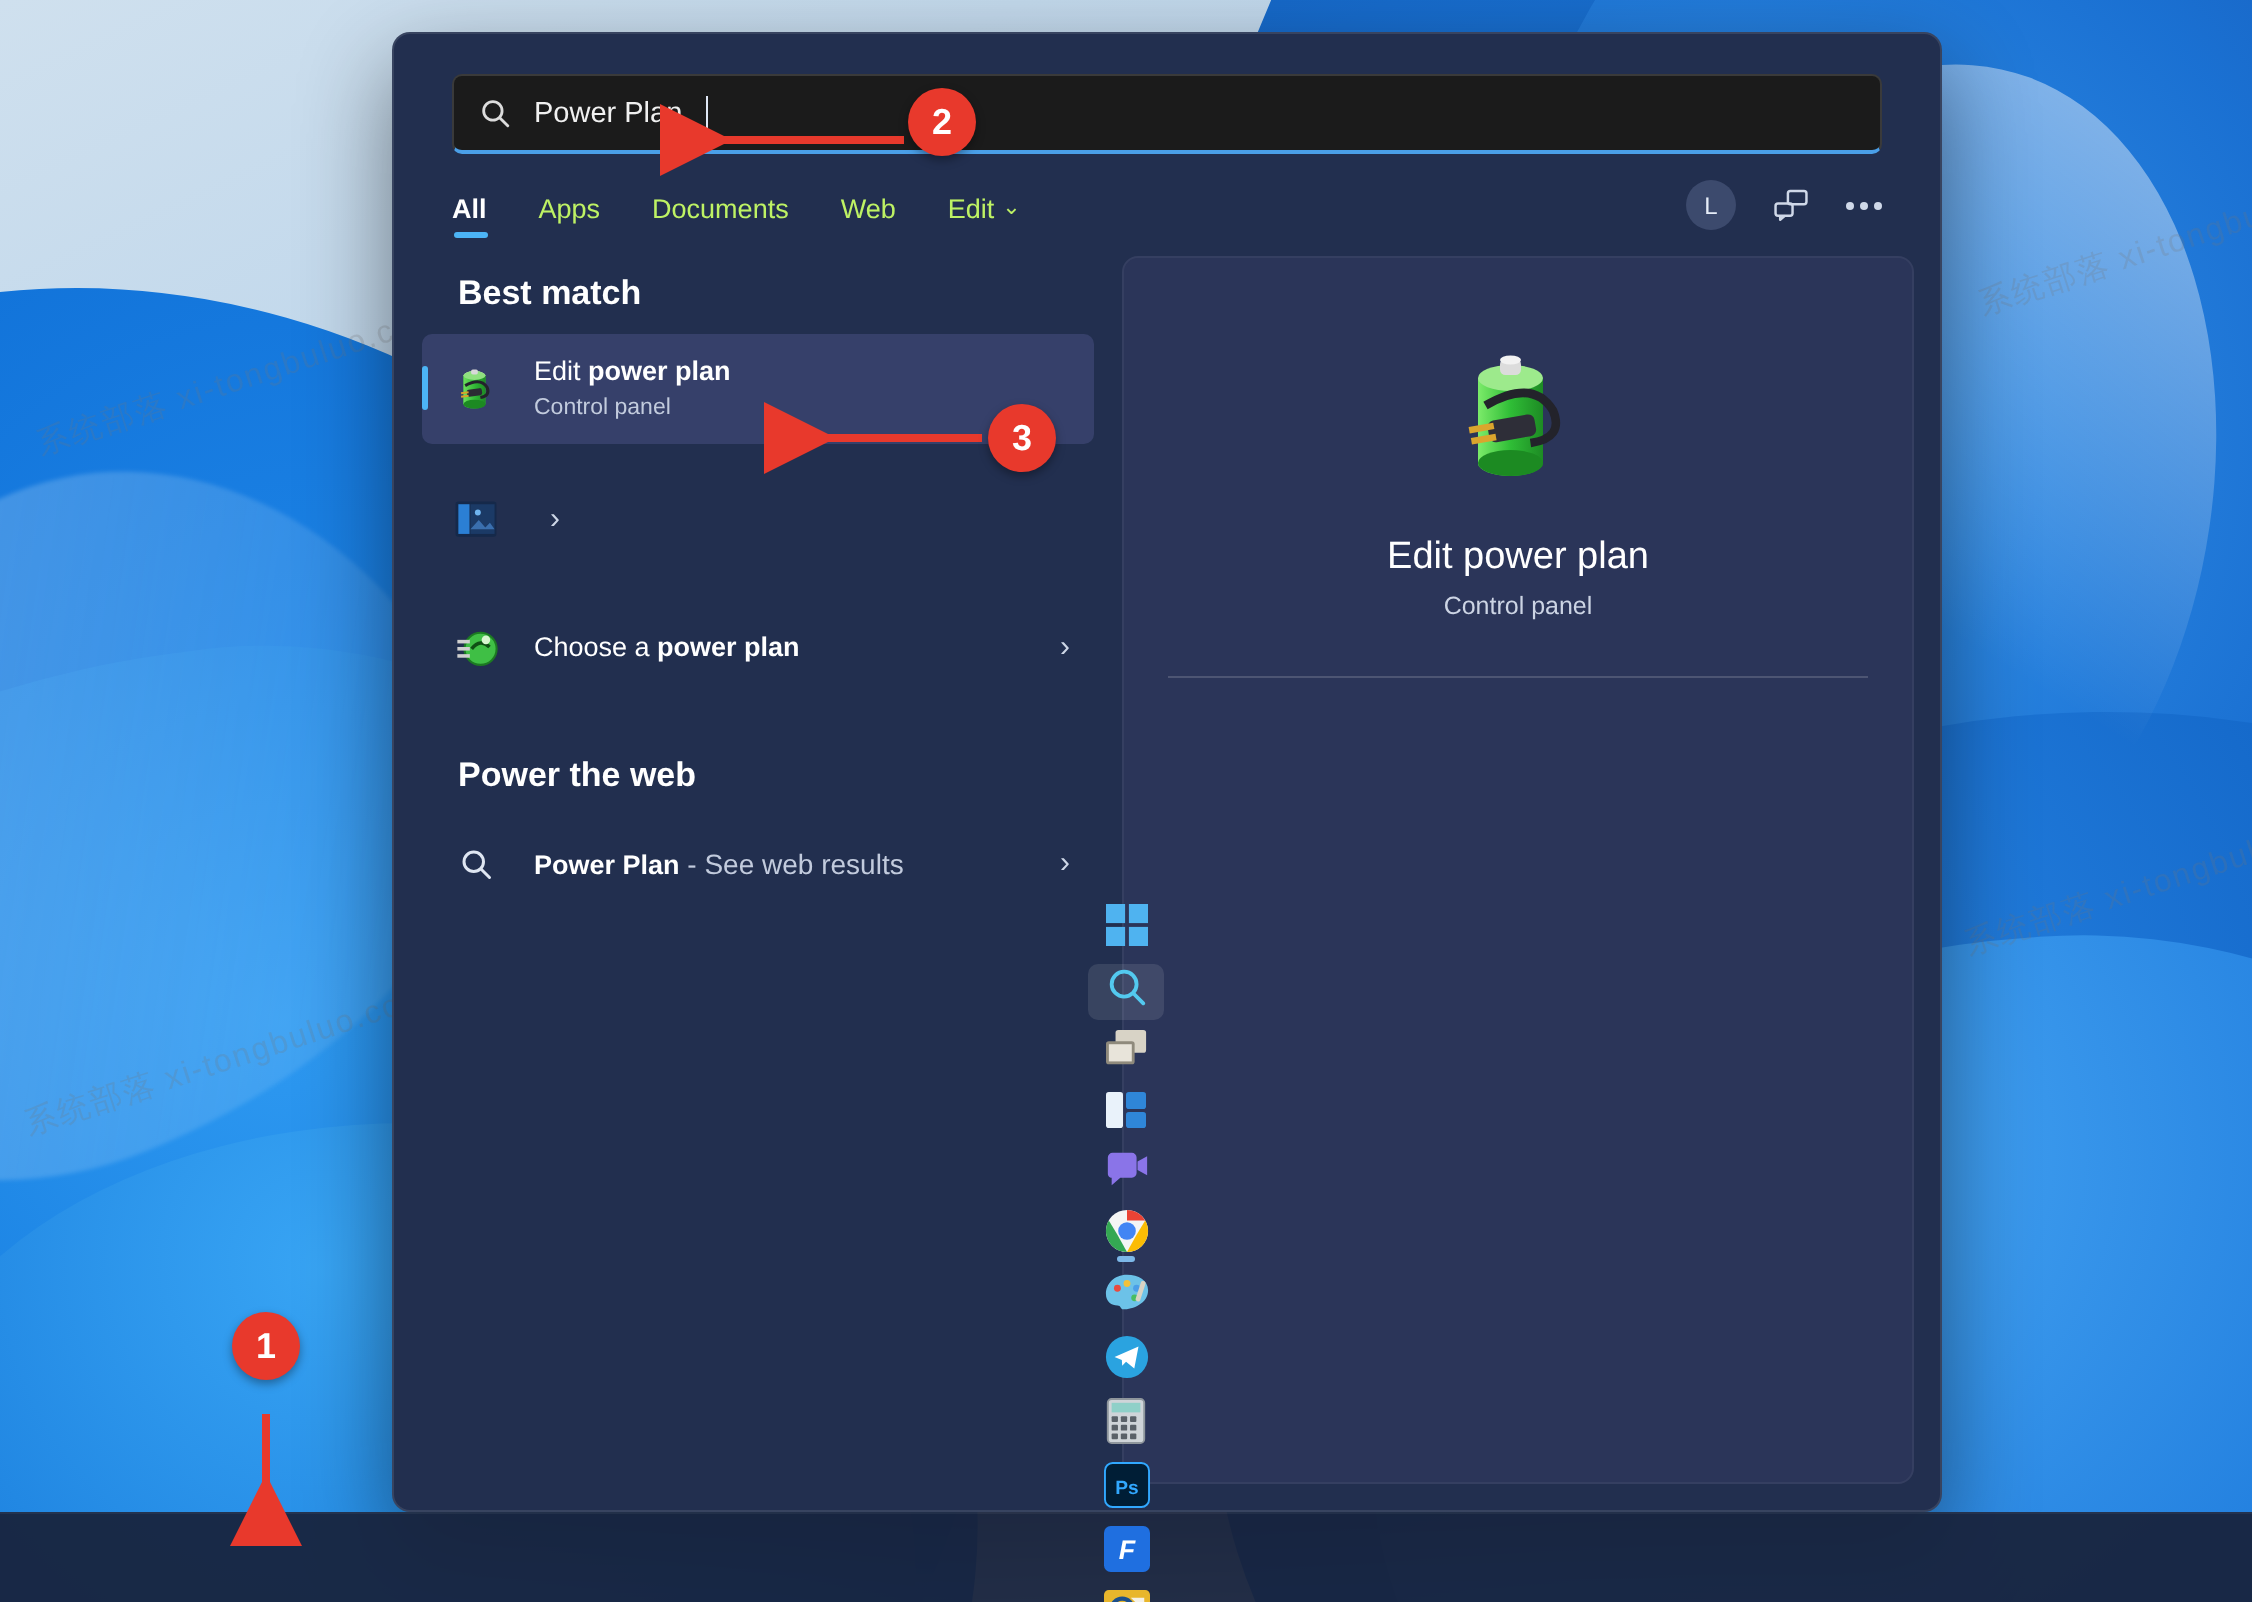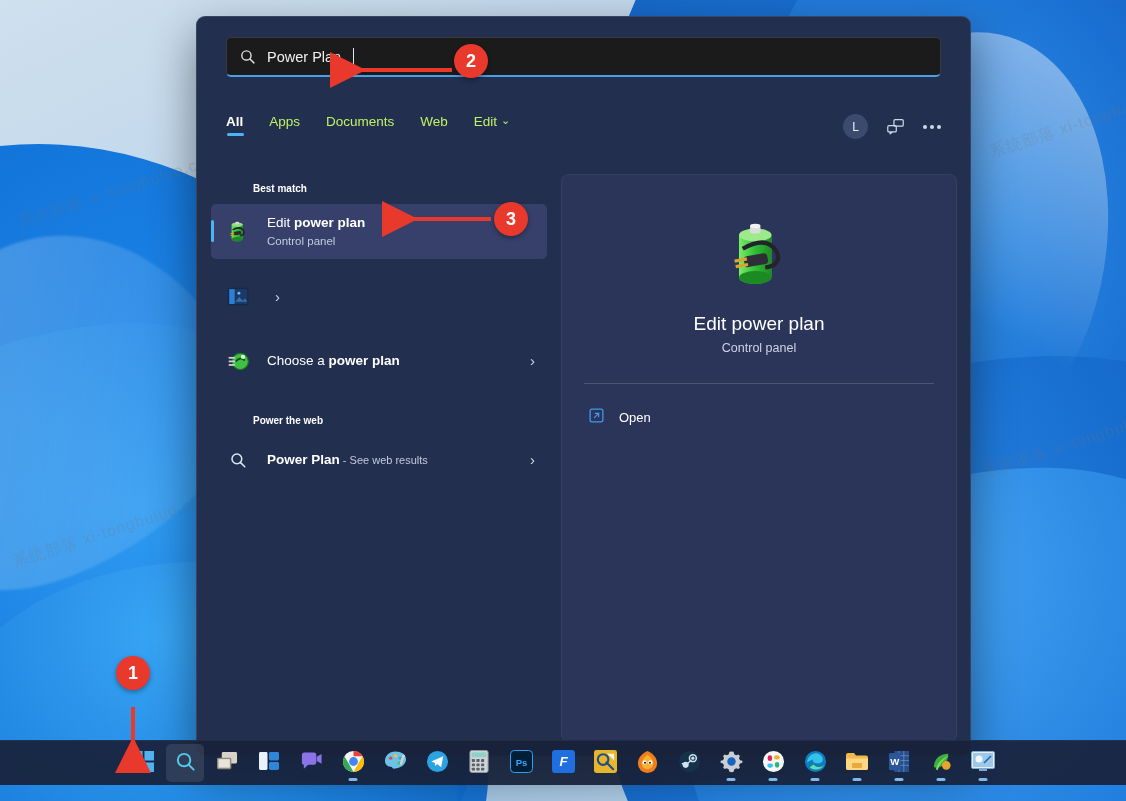--- a/index.html
+++ b/index.html
@@ -100,21 +100,20 @@
     position: absolute;
     left: 196px; top: 16px;
     width: 775px; height: 740px;
     background: #222f4f;
     border-radius: 9px;
     border: 1px solid rgba(255,255,255,.10);
     box-shadow: 0 18px 46px rgba(0,0,0,.45);
     overflow: hidden;
     display: flex;
     flex-direction: column;
-    gap: 23px;
   }
 
   
   .searchbox-wrap {
     padding: 20px 29px 0 29px;
   }
   .searchbox {
     height: 40px;
     background: #1b1b1b;
     border: 1px solid #3a3a3a;
@@ -135,21 +134,21 @@
     display: inline-block;
     width: 1px; height: 17px;
     background: #dfe7f5;
     margin-left: 1px;
     vertical-align: -3px;
   }
 
   
   .tabs {
     display: flex;
-    align-items: flex-start;
+    align-items: flex-end;
     gap: 26px;
     padding: 14px 29px 0 29px;
     height: 42px;
     position: relative;
   }
   .tab {
     color: #bef264;
     font-size: 13.5px;
     padding-bottom: 7px;
     position: relative;
@@ -203,24 +202,23 @@
     border-radius: 8px;
     border: 1px solid rgba(255,255,255,.05);
     display: flex;
     flex-direction: column;
     align-items: center;
     padding-top: 40px;
   }
 
   .section-head {
     color: #ffffff;
-    font-size: 10px;
+    font-size: 17px;
     font-weight: 700;
     padding: 0 0 10px 32px;
-    margin-left: 24px;
   }
   .sec-gap { height: 16px; }
 
   .result-row {
     display: flex;
     align-items: center;
     gap: 14px;
     margin: 0 14px;
     padding: 9px 12px;
     border-radius: 5px;
@@ -259,21 +257,21 @@
     white-space: nowrap;
   }
   .chev {
     color: #cdd6e6;
     font-size: 15px;
     flex: 0 0 auto;
     padding-left: 8px;
   }
   .web-title { color: #ffffff; font-size: 13.5px; white-space: nowrap; }
   .web-title b { font-weight: 700; }
-  .web-title span { color: #c2cbdd; font-size: 11px; }
+  .web-title span { color: #c2cbdd; font-size: 14px; }
 
   
   .preview-icon { margin-bottom: 14px; }
   .preview-title {
     color: #ffffff;
     font-size: 19px;
     font-weight: 400;
     margin-bottom: 6px;
   }
   .preview-sub {
@@ -294,28 +292,29 @@
     margin-top: 18px;
     padding: 5px 4px;
     border-radius: 4px;
     cursor: pointer;
   }
   .open-label { color: #ffffff; font-size: 13px; }
 
   
   #taskbar {
     position: absolute;
-    left: 0; bottom: 16px;
+    left: 0; bottom: 0;
     width: 1126px; height: 45px;
     background: rgba(24,33,58,.93);
     display: flex;
     align-items: center;
     justify-content: center;
     gap: 4px;
     border-top: 1px solid rgba(255,255,255,.05);
+    flex-direction: column;
   }
   .tb-item {
     width: 38px; height: 38px;
     border-radius: 5px;
     display: flex;
     align-items: center;
     justify-content: center;
     cursor: pointer;
     position: relative;
   }
@@ -527,30 +526,20 @@
             <ellipse cx="14.5" cy="4.4" rx="2.1" ry="0.9" fill="#f2f2f2"></ellipse>
             <path d="M9.5 13.5 q9.5 -5.5 13.5 1 q2.3 5.5 -4.5 6.5" fill="none" stroke="#23232b" stroke-width="1.7"></path>
             <rect x="10" y="16" width="9.5" height="4.4" rx="1.3" fill="#2e2e38" transform="rotate(-10 14 18)"></rect>
             <rect x="6.2" y="17.3" width="5" height="1.3" fill="#dba52d" transform="rotate(-10 9 18)"></rect>
             <rect x="6.6" y="19.6" width="5" height="1.3" fill="#dba52d" transform="rotate(-10 9 20)"></rect>
           </svg>
         </div>
         <div class="preview-title">Edit power plan</div>
         <div class="preview-sub">Control panel</div>
         <div class="divider"></div>
-        <div class="open-row">
-          <span>
-            <svg width="17" height="17" viewBox="0 0 20 20" fill="none" stroke="#3f9ae8" stroke-width="1.5">
-              <rect x="2.5" y="2.5" width="15" height="15" rx="2.2"></rect>
-              <path d="M12.5 7.5 L7.5 12.5" stroke-linecap="round"></path>
-              <path d="M8.6 7.5 H12.5 V11.4" stroke-linecap="round" stroke-linejoin="round"></path>
-            </svg>
-          </span>
-          <span class="open-label">Open</span>
-        </div>
       </div>
     </div>
   </div>
 
   <div id="taskbar">
 
     <div class="tb-item">
       <span>
         <svg width="21" height="21" viewBox="0 0 22 22">
           <rect x="0" y="0" width="10" height="10" fill="#4fb3f0"></rect>

